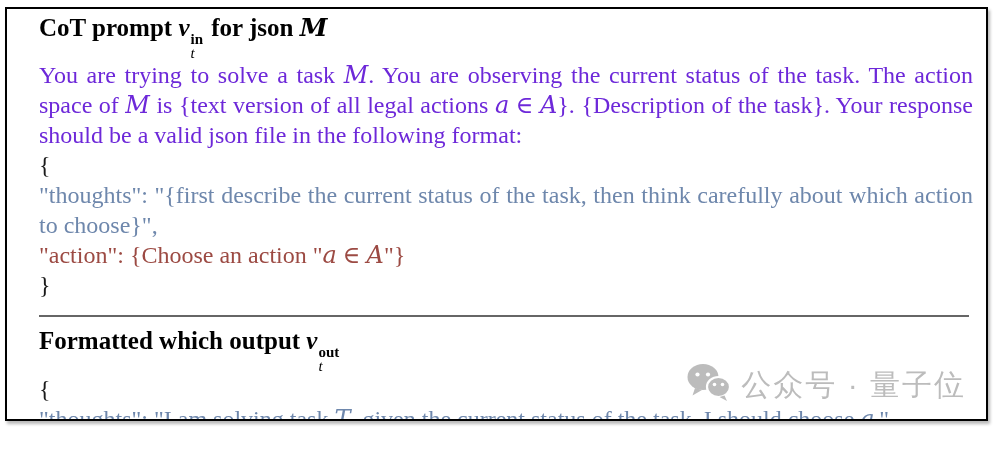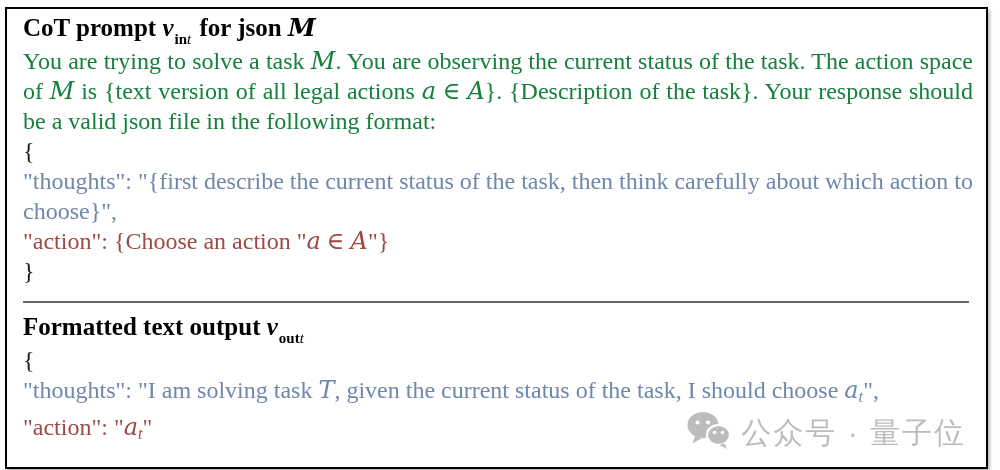--- a/index.html
+++ b/index.html
@@ -10,37 +10,37 @@
     --border_black:#000000;
   }
   *{box-sizing:border-box;}
   html,body{margin:0;padding:0;}
   body{
     width:1000px;height:470px;position:relative;background:#ffffff;
     font-family:"Liberation Serif","DejaVu Serif",serif;
     -webkit-font-smoothing:antialiased;
   }
   .frame{
-    position:absolute;left:5px;top:7px;width:983px;height:462px;
+    position:absolute;left:5px;top:7px;width:983px;height:414px;
     border:2.5px solid var(--border_black);
     background:#fff;
     box-shadow:2px 3px 3px rgba(0,0,0,0.28);
-    padding:4px 13px 0 16px;
+    padding:4px 13px 0 32px;
     overflow:hidden;
   }
   .line{font-size:24px;line-height:30px;color:#1a1a1a;}
   .hdr{font-size:25px;line-height:30px;font-weight:bold;color:#000;}
-  .body-par{font-size:24px;line-height:30px;text-align:justify;color:#15803d;}
+  .body-par{font-size:24px;line-height:30px;text-align:justify;color:#6d28d9;}
   .code div{font-size:24px;line-height:30px;text-align:justify;}
   .blue{color:var(--thoughts_blue);}
   .red{color:var(--action_red);}
   .cal{font-style:italic;font-family:"DejaVu Serif",serif;}
   i{font-family:"DejaVu Serif",serif;}
   .ss{
-    display:inline-flex;flex-direction:row;align-items:flex-start;
+    display:inline-flex;flex-direction:column;align-items:flex-start;
     vertical-align:-0.52em;line-height:0.95;font-size:60%;margin-left:1px;margin-right:2px;
   }
   .ss .sub{font-style:italic;font-weight:normal;}
   .hdr1 .ss .sup{font-weight:bold;}
   .hdr2 .ss .sup{font-weight:bold;}
   .mvar{font-style:italic;font-weight:bold;}
   .divider{
     border:none;border-top:2px solid var(--divider_gray);
     margin:15px 4px 9px 0;
   }
@@ -72,21 +72,21 @@
       <div class="line">{</div>
       <div class="blue"><span>"thoughts": "{first describe the current status of the task, then think carefully about which action to choose}",</span></div>
       <div class="red"><span>"action": {Choose an action "</span><i>a</i><span> ∈ </span><span class="cal">A</span><span>"}</span></div>
       <div class="line">}</div>
     </div>
   </div>
 
   <hr class="divider">
 
   <div>
-    <div class="hdr hdr2"><span>Formatted text output </span><span class="mvar">v</span><span class="ss">
+    <div class="hdr hdr2"><span>Formatted which output </span><span class="mvar">v</span><span class="ss">
           <span class="sup">out</span>
           <span class="sub">t</span>
         </span></div>
 
     <div class="code">
       <div class="line">{</div>
       <div class="blue"><span>"thoughts": "I am solving task </span><span class="cal">T</span><span>, given the current status of the task, I should choose </span><i>a</i><span class="sub-t">t</span><span>",</span></div>
       <div class="red"><span>"action": "</span><i>a</i><span class="sub-t">t</span><span>"</span></div>
 
     </div>

